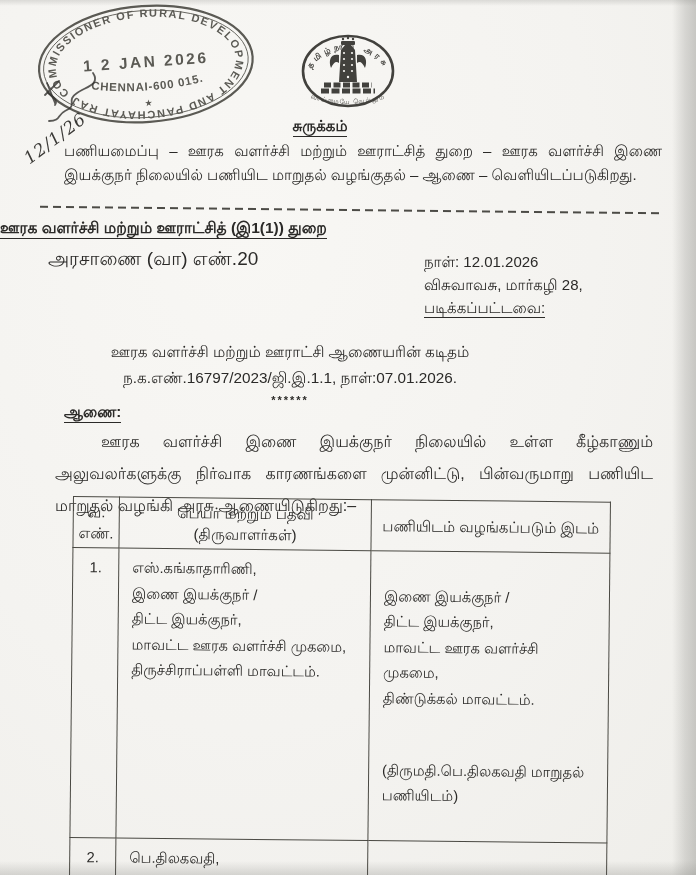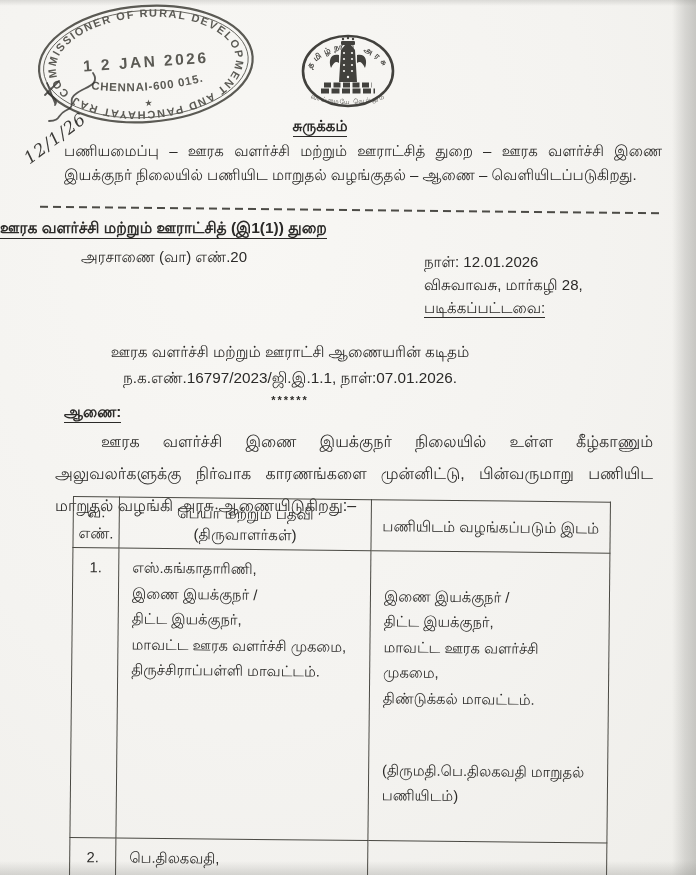--- a/index.html
+++ b/index.html
@@ -37,21 +37,21 @@
   .u{border-bottom:1.5px solid #2b2a28;padding-bottom:2px;}
 
   .abstract{position:absolute;left:0;top:117px;width:640px;text-align:center;
     font-size:15px;font-weight:bold;}
   .subject{position:absolute;left:64px;top:139px;width:598px;margin:0;
     font-size:15px;line-height:24px;text-align:justify;}
   .dashes{position:absolute;left:40px;top:209px;width:624px;height:2.4px;transform:rotate(.6deg);
     background:repeating-linear-gradient(90deg,#4c4b46 0 8px,rgba(0,0,0,0) 8px 13px);}
   .dept{position:absolute;left:0;top:219px;width:696px;text-align:left;
     font-size:15.5px;font-weight:600;}
-  .go-no{position:absolute;left:81px;top:248px;font-size:15px;}
+  .go-no{position:absolute;left:48px;top:248px;font-size:19px;}
   .date-block{position:absolute;left:424px;top:250px;font-size:15px;line-height:23px;}
   .date-block .u{padding-bottom:1px;}
   .ref{position:absolute;left:90px;top:339px;width:400px;text-align:center;
     font-size:15.3px;line-height:26px;}
   .ref .stars{font-size:11px;font-weight:bold;letter-spacing:2px;line-height:18px;}
   .order-label{position:absolute;left:64px;top:403px;font-size:15px;font-weight:600;}
   .order-para{position:absolute;left:55px;top:426px;width:598px;margin:0;
     font-size:16px;line-height:32px;text-align:justify;text-indent:46px;}
 
   table.transfer-table{position:absolute;left:73px;top:496px;width:538px;

